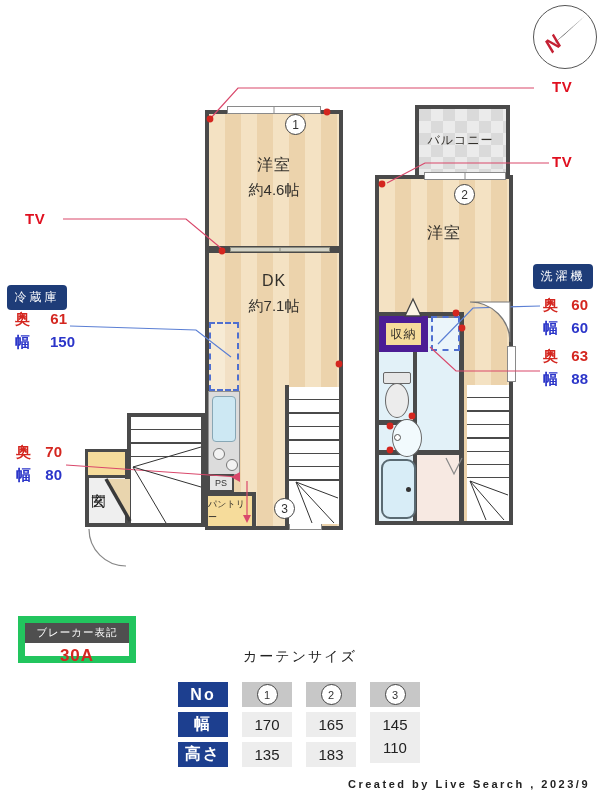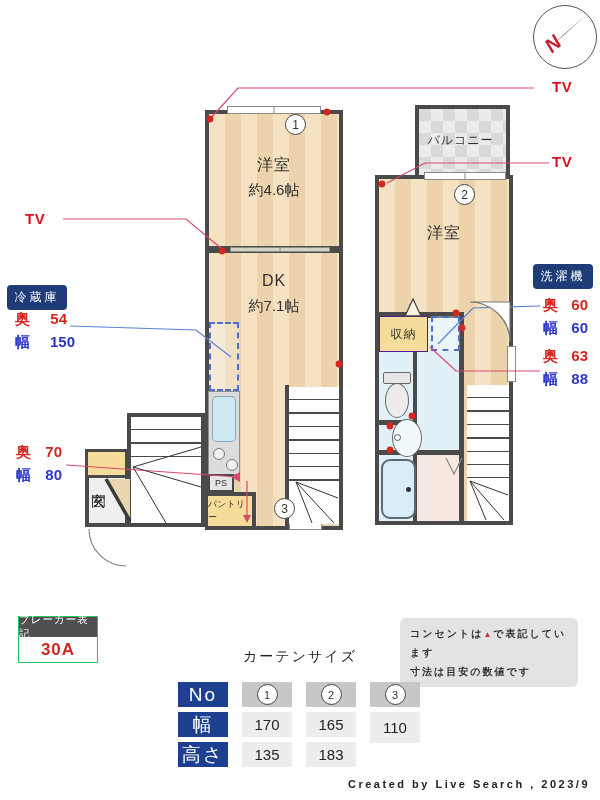--- a/index.html
+++ b/index.html
@@ -21,21 +21,21 @@
   .dim-row{display:flex;justify-content:space-between;font-size:15px;font-weight:600;}
   .red{color:#d4261f;}
   .blue{color:#2b35c9;}
   .tv{color:#e01020;font-size:15px;font-weight:600;letter-spacing:.5px;}
   .yellow-room{background:#f6dc9b;}
   .sanit{background:#e2f1f8;}
   .pinkroom{background:#f7e9e2;}
   .dash-box{border:2px dashed #4f6fd0;background:rgba(255,255,255,.3);}
   .vtext{writing-mode:vertical-rl;text-orientation:upright;letter-spacing:2px;}
   .tbl-head{background:#1d3f8f;color:#fff;display:flex;align-items:center;justify-content:center;
-            font-size:19px;letter-spacing:2px;}
+            font-size:16px;letter-spacing:2px;font-weight:bold;}
   .tbl-cell{display:flex;align-items:center;justify-content:center;font-size:15px;color:#222;}
   .note-box{background:#e3e3e3;border-radius:6px;color:#333;font-size:10px;font-weight:bold;letter-spacing:2px;line-height:1.9;
             padding:6px 10px;}
   svg{display:block;}
   .overlay{position:absolute;left:0;top:0;z-index:30;pointer-events:none;}
   .z1{z-index:1}.z2{z-index:5}.z3{z-index:10}.z4{z-index:40}
 </style>
 </head>
 <body>
 
@@ -123,21 +123,21 @@
   <div class="abs sanit z1" style="left:379px;top:455px;width:34px;height:66px;"></div>
   <div class="abs pinkroom z1" style="left:417px;top:455px;width:42px;height:66px;"></div>
 
   <div class="abs wall z2" style="left:379px;top:312px;width:79px;height:6px;"></div>
   <div class="abs wall z2" style="left:459px;top:312px;width:5px;height:209px;"></div>
   <div class="abs wall z2" style="left:413px;top:350px;width:4px;height:75px;"></div>
   <div class="abs wall z2" style="left:379px;top:420px;width:38px;height:5px;"></div>
   <div class="abs wall z2" style="left:379px;top:450px;width:84px;height:5px;"></div>
   <div class="abs wall z2" style="left:413px;top:455px;width:4px;height:66px;"></div>
 
-  <div class="abs yellow-room z2" style="left:379px;top:316px;width:49px;height:36px;border:1px solid #4c1d95;display:flex;align-items:center;justify-content:center;">
+  <div class="abs yellow-room z2" style="left:379px;top:316px;width:49px;height:36px;border:7px solid #4c1d95;display:flex;align-items:center;justify-content:center;">
     <span style="font-size:12px;color:#33302b;letter-spacing:1px;">収納</span>
   </div>
 
   <div class="abs dash-box z2" style="left:431px;top:316px;width:29px;height:35px;"></div>
 
   <div class="abs z2" style="left:383px;top:372px;width:28px;height:12px;background:#e6e6e6;border:1px solid #666;border-radius:2px;"></div>
   <div class="abs z2" style="left:385px;top:383px;width:24px;height:35px;background:#ececec;border:1px solid #666;border-radius:50%;"></div>
 
   <div class="abs z2" style="left:392px;top:419px;width:30px;height:38px;background:#f2fafd;border:1px solid #666;border-radius:50%;"></div>
   <div class="abs z2" style="left:394px;top:434px;width:7px;height:7px;border:1px solid #555;border-radius:50%;background:#fff;"></div>
@@ -209,21 +209,21 @@
     <line x1="280" y1="247" x2="280" y2="252" stroke="#8d8d80" stroke-width="1"></line>
   </svg>
 
   <div class="abs tv z4" style="left:552px;top:78px;">TV</div>
   <div class="abs tv z4" style="left:552px;top:153px;">TV</div>
   <div class="abs tv z4" style="left:25px;top:210px;">TV</div>
 
   <div class="abs badge z4" style="left:7px;top:285px;width:60px;height:25px;">冷蔵庫</div>
   <div class="abs dim-row z4" style="left:15px;top:310px;width:52px;">
     <span class="red">奥</span>
-    <span class="red">54</span>
+    <span class="red">61</span>
   </div>
   <div class="abs dim-row z4" style="left:15px;top:333px;width:60px;">
     <span class="blue">幅</span>
     <span class="blue">150</span>
   </div>
 
   <div class="abs dim-row z4" style="left:16px;top:443px;width:46px;">
     <span class="red">奥</span>
     <span class="red">70</span>
   </div>
@@ -243,31 +243,25 @@
   </div>
   <div class="abs dim-row z4" style="left:543px;top:347px;width:45px;">
     <span class="red">奥</span>
     <span class="red">63</span>
   </div>
   <div class="abs dim-row z4" style="left:543px;top:370px;width:45px;">
     <span class="blue">幅</span>
     <span class="blue">88</span>
   </div>
 
-  <div class="abs z4" style="left:18px;top:616px;width:80px;height:47px;border:1px solid #22c55e;background:#fff;">
+  <div class="abs z4" style="left:18px;top:616px;width:118px;height:47px;border:7px solid #22c55e;background:#fff;">
     <div style="height:20px;background:#4f4f4f;color:#fff;font-size:10.5px;letter-spacing:1px;display:flex;align-items:center;justify-content:center;">ブレーカー表記</div>
     <div style="height:26px;display:flex;align-items:center;justify-content:center;color:#d4261f;font-size:17px;font-weight:700;letter-spacing:1px;">30A</div>
   </div>
 
-  <div class="abs note-box z4" style="left:400px;top:618px;width:178px;">
-    <div>
-      <span>コンセントは</span><span class="red" style="font-size:8px;">▲</span><span>で表記しています</span>
-    </div>
-    <div>寸法は目安の数値です</div>
-  </div>
 
   <div class="abs z4" style="left:220px;top:648px;width:160px;text-align:center;font-size:14px;letter-spacing:2px;color:#222;">カーテンサイズ</div>
 
   <div class="abs tbl-head z4" style="left:178px;top:682px;width:50px;height:25px;">No</div>
   <div class="abs tbl-head z4" style="left:178px;top:712px;width:50px;height:25px;">幅</div>
   <div class="abs tbl-head z4" style="left:178px;top:742px;width:50px;height:25px;">高さ</div>
 
   <div class="abs tbl-cell z4" style="left:242px;top:682px;width:50px;height:25px;background:#c7c7c7;">
       <span class="circ" style="width:19px;height:19px;font-size:11px;">1</span>
     </div>
@@ -277,17 +271,17 @@
   <div class="abs tbl-cell z4" style="left:370px;top:682px;width:50px;height:25px;background:#c7c7c7;">
       <span class="circ" style="width:19px;height:19px;font-size:11px;">3</span>
     </div>
 
   <div class="abs tbl-cell z4" style="left:242px;top:712px;width:50px;height:25px;background:#ededed;">170</div>
   <div class="abs tbl-cell z4" style="left:306px;top:712px;width:50px;height:25px;background:#ededed;">165</div>
   <div class="abs tbl-cell z4" style="left:370px;top:712px;width:50px;height:25px;background:#ededed;">145</div>
 
   <div class="abs tbl-cell z4" style="left:242px;top:742px;width:50px;height:25px;background:#ededed;">135</div>
   <div class="abs tbl-cell z4" style="left:306px;top:742px;width:50px;height:25px;background:#ededed;">183</div>
-  <div class="abs tbl-cell z4" style="left:370px;top:712px;width:50px;height:31px;background:#ededed;">110</div>
+  <div class="abs tbl-cell z4" style="left:370px;top:732px;width:50px;height:31px;background:#ededed;">110</div>
 
   <div class="abs z4" style="left:290px;top:778px;width:300px;text-align:right;font-size:11px;font-weight:bold;letter-spacing:2.5px;color:#222;">Created by Live Search , 2023/9</div>
 
 </div>
 
 </body></html>

